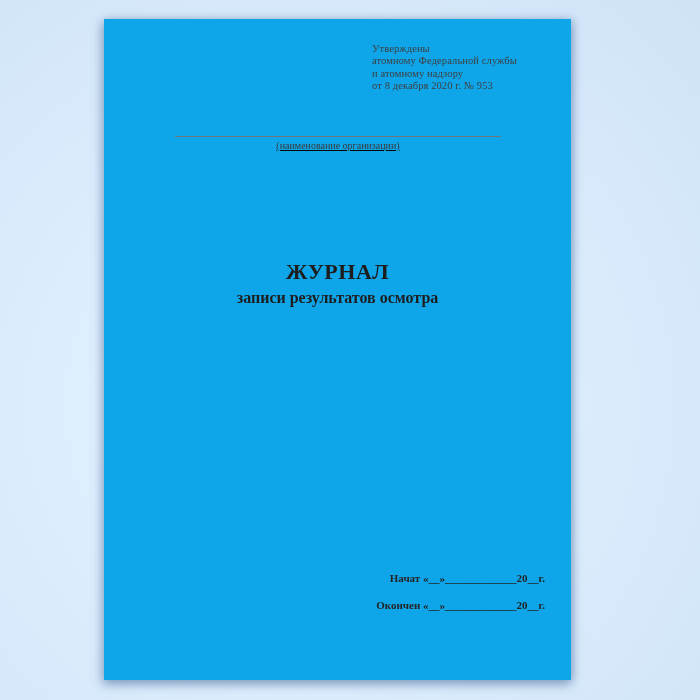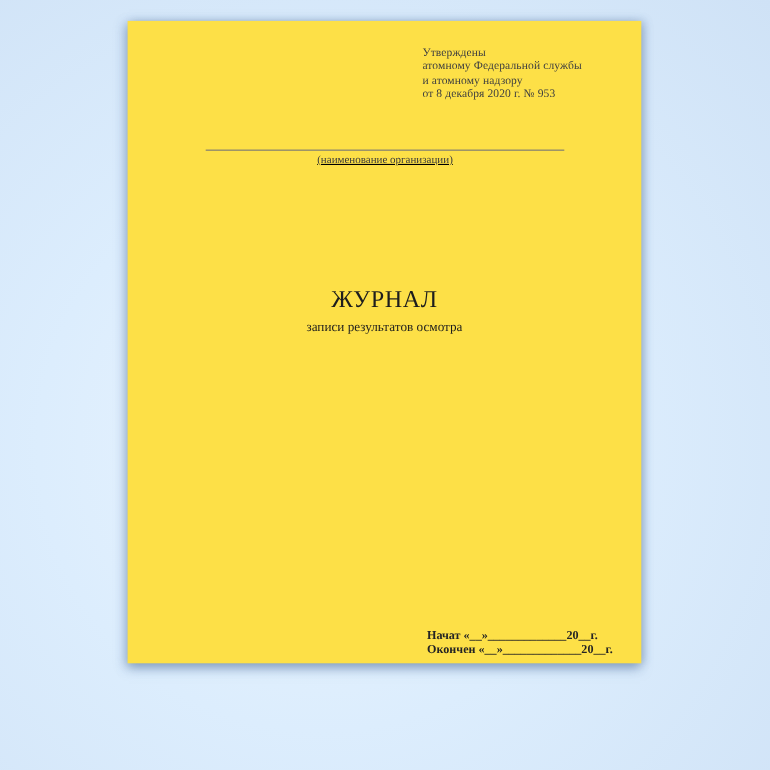--- a/index.html
+++ b/index.html
@@ -8,25 +8,25 @@
   }
   body {
     width: 700px;
     height: 700px;
     overflow: hidden;
     background: radial-gradient(ellipse at 42% 58%, #eaf4fe 0%, #dcedfd 45%, #cfe2f6 100%);
     font-family: "Liberation Serif", serif;
   }
   .page {
     position: absolute;
-    left: 116px;
+    left: 104px;
     top: 19px;
     width: 467px;
-    height: 584px;
-    background: #fde047;
+    height: 661px;
+    background: #0ea5e9;
     box-shadow: 0 4px 10px rgba(100, 132, 172, 0.55), -3px 3px 9px rgba(110, 140, 180, 0.35), 3px 0 7px rgba(110, 140, 180, 0.30);
   }
   .approval {
     position: absolute;
     left: 268px;
     top: 24px;
     width: 190px;
     font-size: 10.5px;
     line-height: 12.3px;
     color: #3f3f3f;
@@ -48,43 +48,44 @@
     text-align: center;
     font-size: 10px;
     color: #3a3a3a;
   }
   .doc-title {
     position: absolute;
     left: 0;
     top: 240px;
     width: 100%;
     text-align: center;
-    font-weight: normal;
+    font-weight: bold;
     color: #1d1d1d;
   }
   .doc-title .t1 {
     font-size: 22px;
     line-height: 26px;
     letter-spacing: 0.5px;
   }
   .doc-title .t2 {
-    font-size: 12px;
+    font-size: 16px;
     line-height: 25px;
   }
   .dates {
     position: absolute;
     right: 26px;
     top: 553px;
-    text-align: left;
+    text-align: right;
     font-size: 11px;
     line-height: 13px;
     font-weight: bold;
     color: #242424;
   }
   .date-row + .date-row {
+    margin-top: 14px;
   }
 </style>
 </head>
 <body>
 
 <div class="page">
 
   <div class="approval">
     <div>Утверждены</div>
     <div>атомному Федеральной службы</div>

